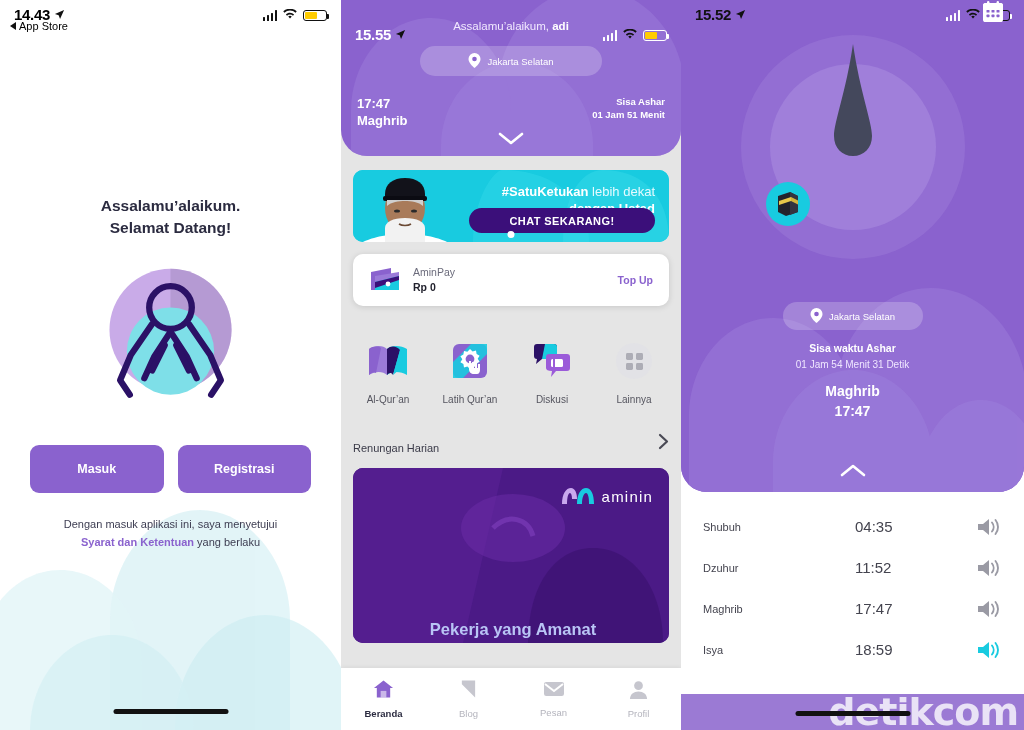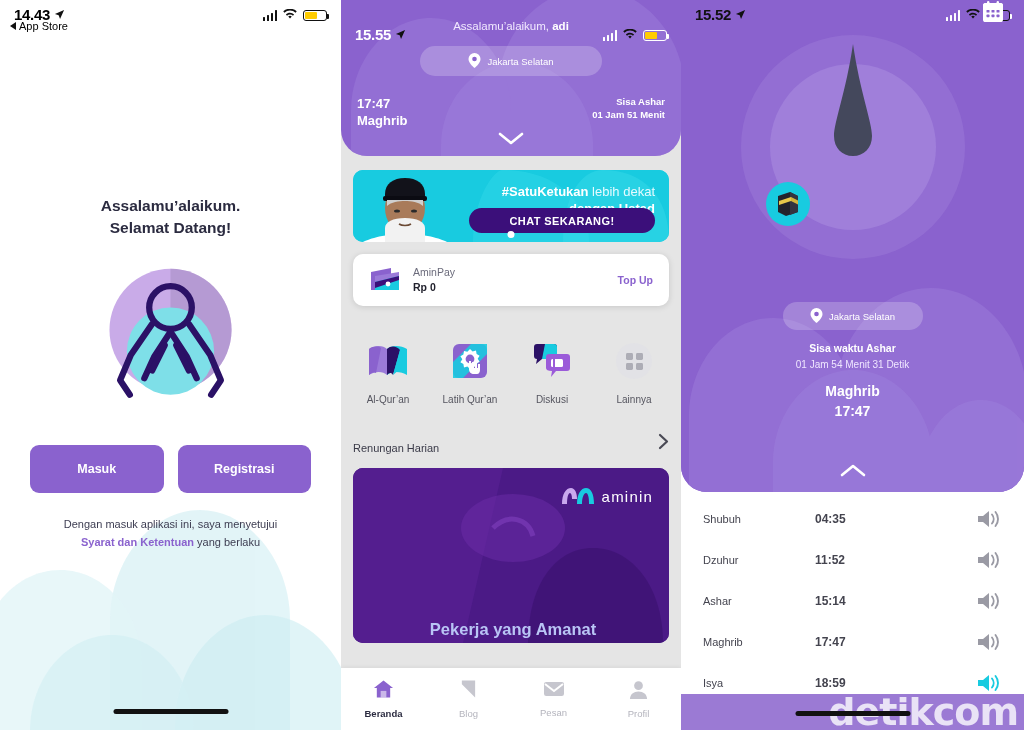--- a/index.html
+++ b/index.html
@@ -125,24 +125,24 @@
   .p3-loc { position:relative; z-index:5; margin:332px auto 0; width:140px; height:28px;
     border-radius:15px; background:rgba(255,255,255,.22); display:flex;
     align-items:center; justify-content:center; gap:6px; color:#fff; font-size:9.5px; }
   .p3-info { position:relative; z-index:5; text-align:center; color:#fff; margin-top:12px; }
   .p3-sisa { font-size:10.5px; font-weight:bold; }
   .p3-count { font-size:10px; color:#efe6ff; margin-top:5px; }
   .p3-next { font-size:14px; font-weight:bold; margin-top:12px; line-height:1.4; }
   .p3-nextt { font-size:14px; font-weight:bold; line-height:1.4; }
   .chev-up { position:absolute; bottom:10px; left:50%; transform:translateX(-50%); z-index:6; }
 
-  .plist { padding:6px 22px 0; }
+  .plist { padding:14px 22px 0; }
   .prow { display:flex; align-items:center; height:41px; }
   .prow .nm { flex:0 0 112px; font-size:11px; color:#44444f; }
-  .prow .tm { flex:0 0 100px; font-size:12px; color:#44444f; font-weight:bold; }
+  .prow .tm { flex:0 0 100px; font-size:15px; color:#44444f; font-weight:normal;margin-left:40px; }
   .prow .sp { flex:1; display:flex; justify-content:flex-end; cursor:pointer; }
 
   .wm-band { position:absolute; left:0; bottom:0; width:343px; height:36px;
     background:#9b7ad4; z-index:20; }
   .wm-text { position:absolute; right:6px; bottom:-4px; font-size:38px; font-weight:bold;
     color:rgba(255,255,255,.78); letter-spacing:-1px; z-index:21;
     font-family:"DejaVu Sans", sans-serif; }
   .homebar3 { position:absolute; bottom:14px; left:50%; transform:translateX(-50%);
     width:115px; height:5px; border-radius:3px; background:#111; z-index:30; }
 </style>
@@ -587,30 +587,20 @@
         <div class="nm">Dzuhur</div>
         <div class="tm">11:52</div>
         <div class="sp">
           <svg width="26" height="22" viewBox="0 0 26 22">
               <path d="M2 8h5l6-5v16l-6-5H2z" fill="#9A9AA4"></path>
               <path d="M16 6.5a7 7 0 010 9M19.5 4a11 11 0 010 14" stroke="#9A9AA4" stroke-width="1.9" fill="none" stroke-linecap="round"></path>
             </svg>
         </div>
       </div>
       <div class="prow">
-        <div class="nm">Ashar</div>
-        <div class="tm">15:14</div>
-        <div class="sp">
-          <svg width="26" height="22" viewBox="0 0 26 22">
-              <path d="M2 8h5l6-5v16l-6-5H2z" fill="#9A9AA4"></path>
-              <path d="M16 6.5a7 7 0 010 9M19.5 4a11 11 0 010 14" stroke="#9A9AA4" stroke-width="1.9" fill="none" stroke-linecap="round"></path>
-            </svg>
-        </div>
-      </div>
-      <div class="prow">
         <div class="nm">Maghrib</div>
         <div class="tm">17:47</div>
         <div class="sp">
           <svg width="26" height="22" viewBox="0 0 26 22">
               <path d="M2 8h5l6-5v16l-6-5H2z" fill="#9A9AA4"></path>
               <path d="M16 6.5a7 7 0 010 9M19.5 4a11 11 0 010 14" stroke="#9A9AA4" stroke-width="1.9" fill="none" stroke-linecap="round"></path>
             </svg>
         </div>
       </div>
       <div class="prow">

